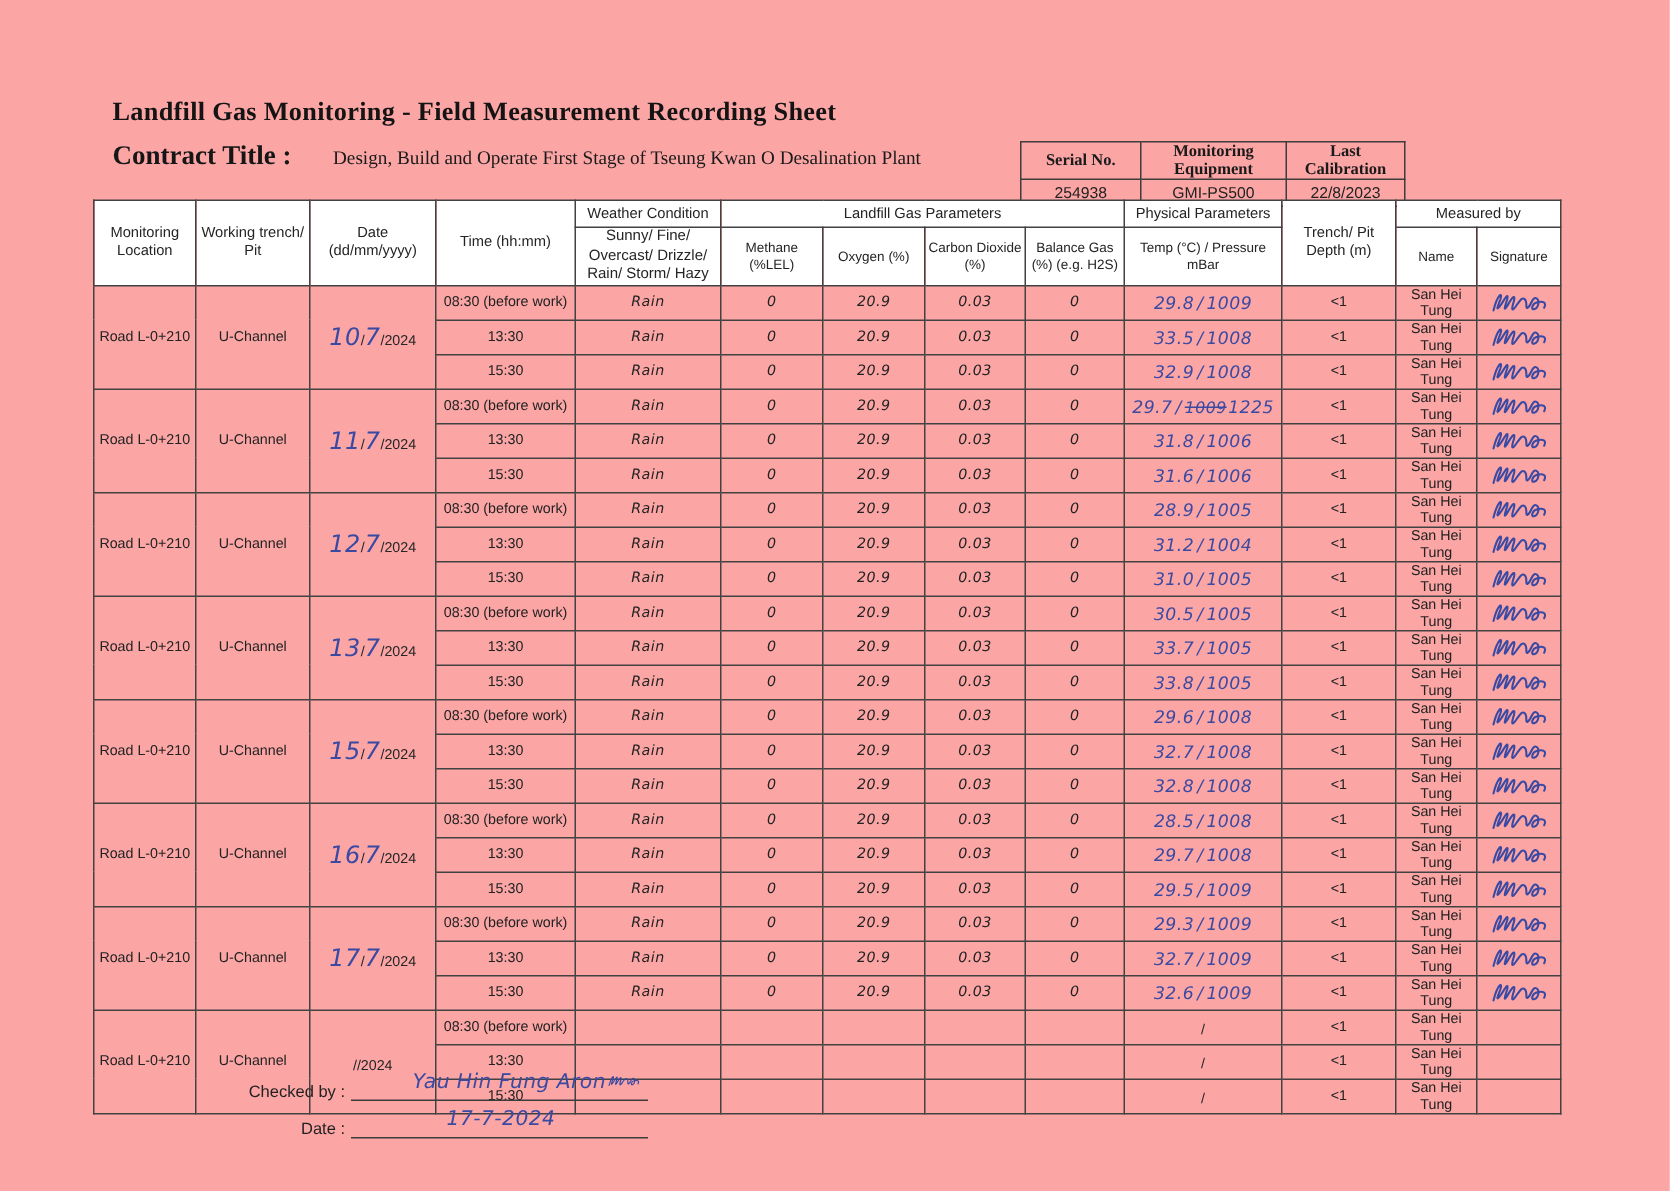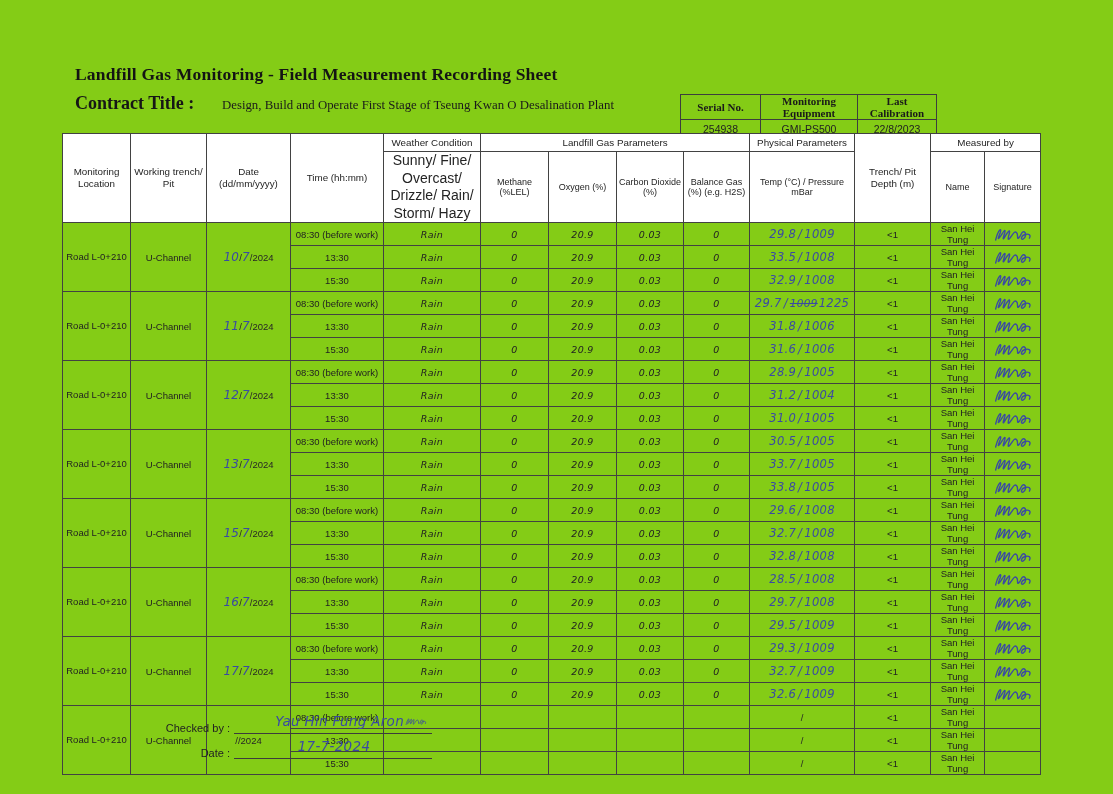--- a/index.html
+++ b/index.html
@@ -1,20 +1,20 @@
 <!DOCTYPE html>
 <html><head>
 <meta charset="utf-8">
 <style>
   html,body{margin:0;padding:0;}
   body{
     width:1113px;height:794px;background:#ffffff;position:relative;overflow:hidden;
     font-family:"Liberation Sans",sans-serif;color:#1c1c1c;
   }
-  .page{position:absolute;inset:0;background:#84cc16;}
+  .page{position:absolute;inset:0;background:#fca5a5;}
 
   
   .doc-title{
     position:absolute;left:75px;top:64px;margin:0;
     font:bold 17.5px/1.2 "Liberation Serif",serif;color:#141414;letter-spacing:.2px;
   }
   .contract{position:absolute;left:75px;top:93px;font-family:"Liberation Serif",serif;}
   .contract .crow{height:20px;white-space:nowrap;}
   .contract .lbl{display:inline-block;width:147px;font-weight:bold;font-size:18px;color:#161616;}
   .contract .val{font-size:12.8px;color:#1a1a1a;}
@@ -30,38 +30,38 @@
     position:absolute;left:62px;top:133px;width:978px;
     border-collapse:collapse;table-layout:fixed;
   }
   .main th,.main td{
     border:1px solid #424242;padding:0 1px;text-align:center;vertical-align:middle;overflow:hidden;
   }
   .main thead th{font-weight:400;color:#242424;background:#fff;}
   .h1r{height:18px;font-size:9.8px;}
   .h2r{height:37px;font-size:9.3px;line-height:1.15;}
   .th-main{font-size:9.8px;line-height:1.2;}
-  .th-sub-weather{font-size:14px;line-height:1.25;margin-left:30px;}
+  .th-sub-weather{font-size:10px;line-height:1.25;margin-left:30px;}
   .th-sub{font-size:9px;line-height:1.15;}
   .main tbody td{height:21.6px;font-size:9.5px;color:#222;}
   .main tbody tr.group-start td{border-top:1.6px solid #383838;}
   .printed{color:#262626;}
   .loc{font-size:9.6px;line-height:1.25;}
   .time-cell{font-size:9.2px;}
   .depth-cell{font-size:10px;}
   .name-cell{font-size:6.9px;color:#333;}
   .date-cell{font-size:10.5px;}
   .hw{
     font-family:"DejaVu Sans",sans-serif;font-style:italic;color:#3a4aa3;
     font-size:13px;letter-spacing:.3px;
   }
   td.hw{font-size:12.5px;}
   .weather-cell{font-size:13px;}
   .balance-cell{font-size:13.5px;}
-  .date-cell .hw{font-size:12px;}
+  .date-cell .hw{font-size:16px;}
   .tp-cell .hw{font-size:11.5px;}
   .tp-cell .sl{margin:0 2px;}
   .tp-cell .struck{margin-right:1px;text-decoration-color:#3a4aa3;font-size:10.5px;}
   .sig{color:#3a4aa3;display:inline-block;vertical-align:middle;}
 
   
   .footer{position:absolute;left:118px;top:712px;}
   .frow{white-space:nowrap;margin-bottom:3px;}
   .flbl{display:inline-block;width:112px;text-align:right;font-size:11px;color:#222;vertical-align:bottom;}
   .fval{

